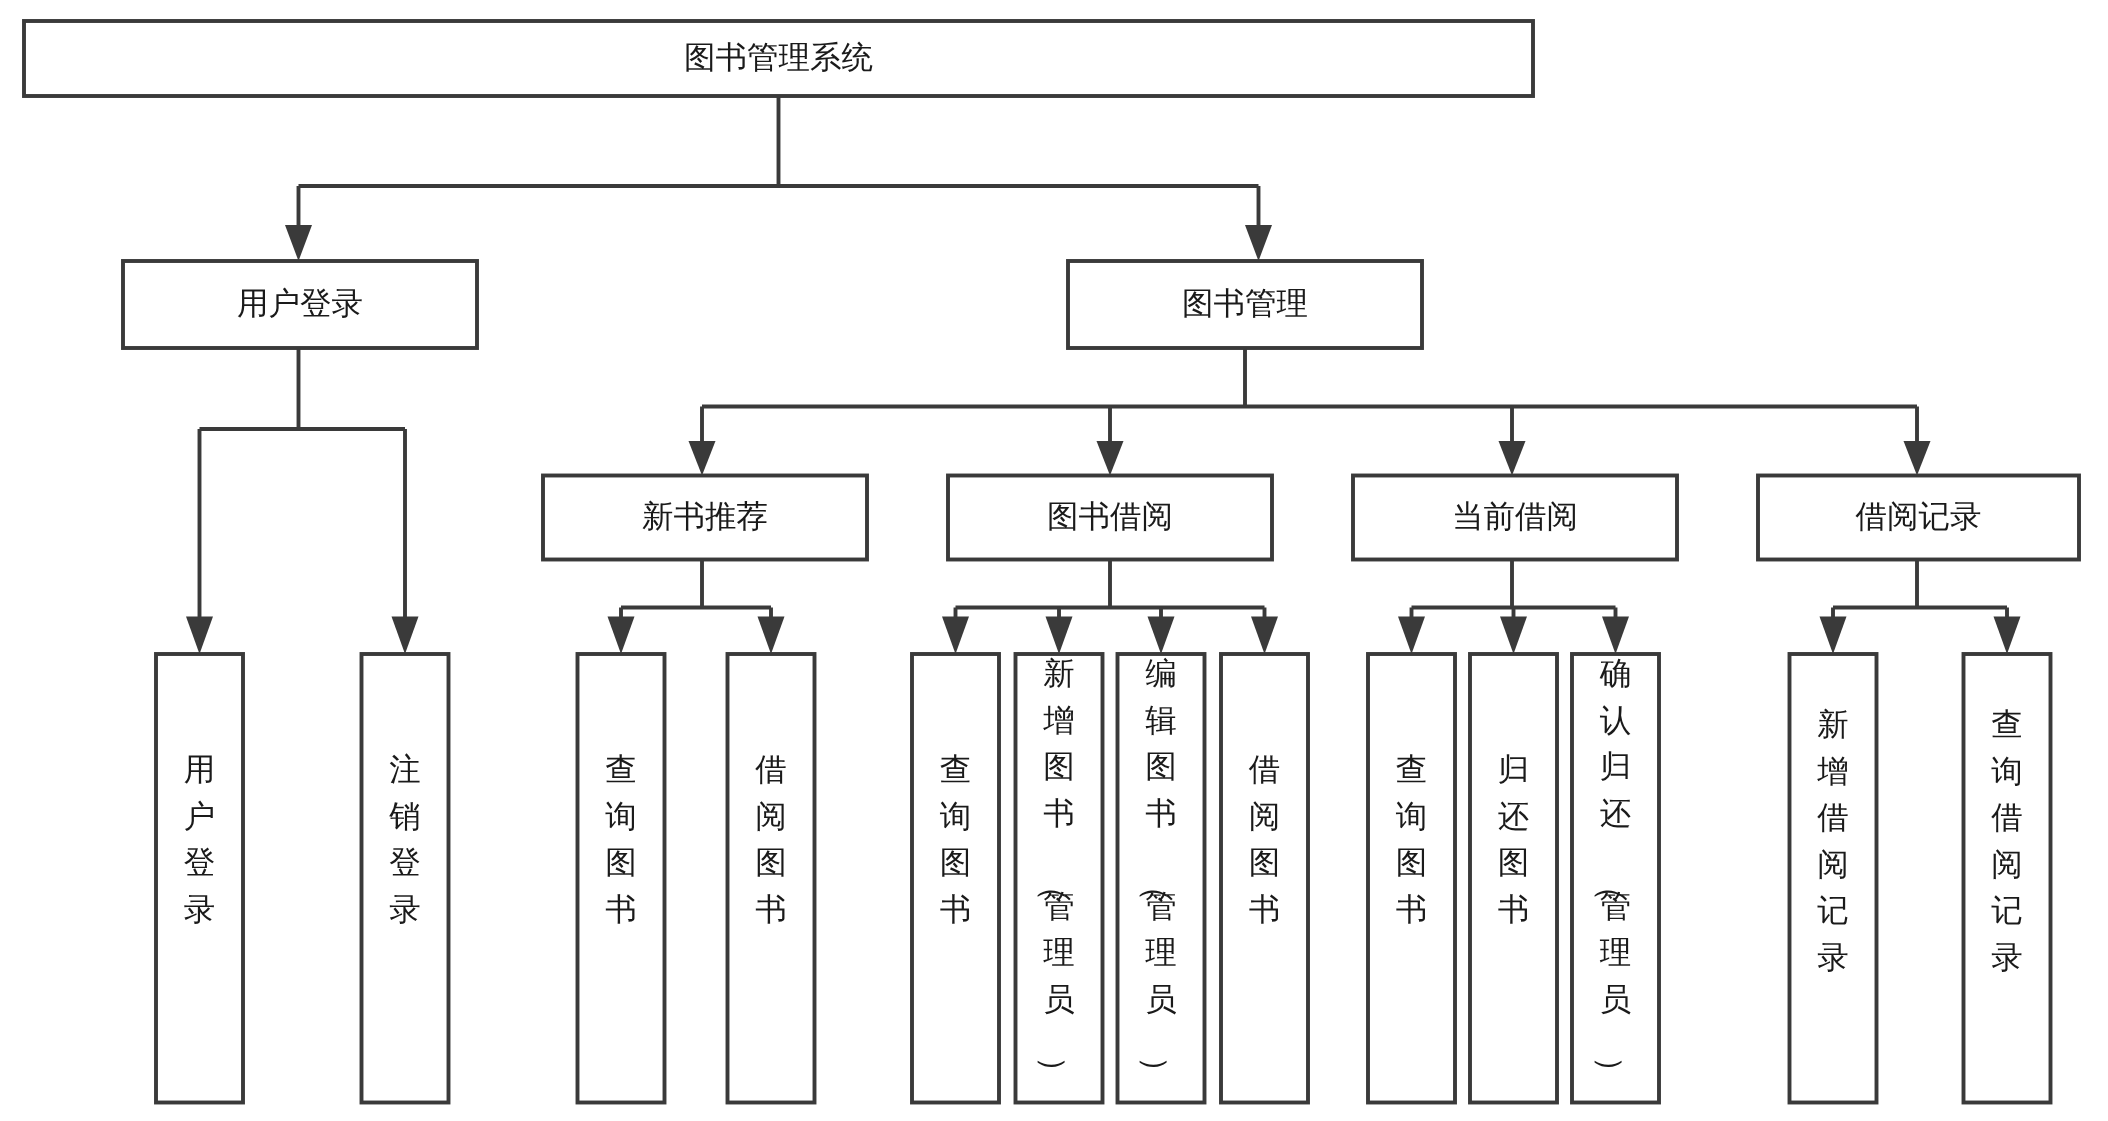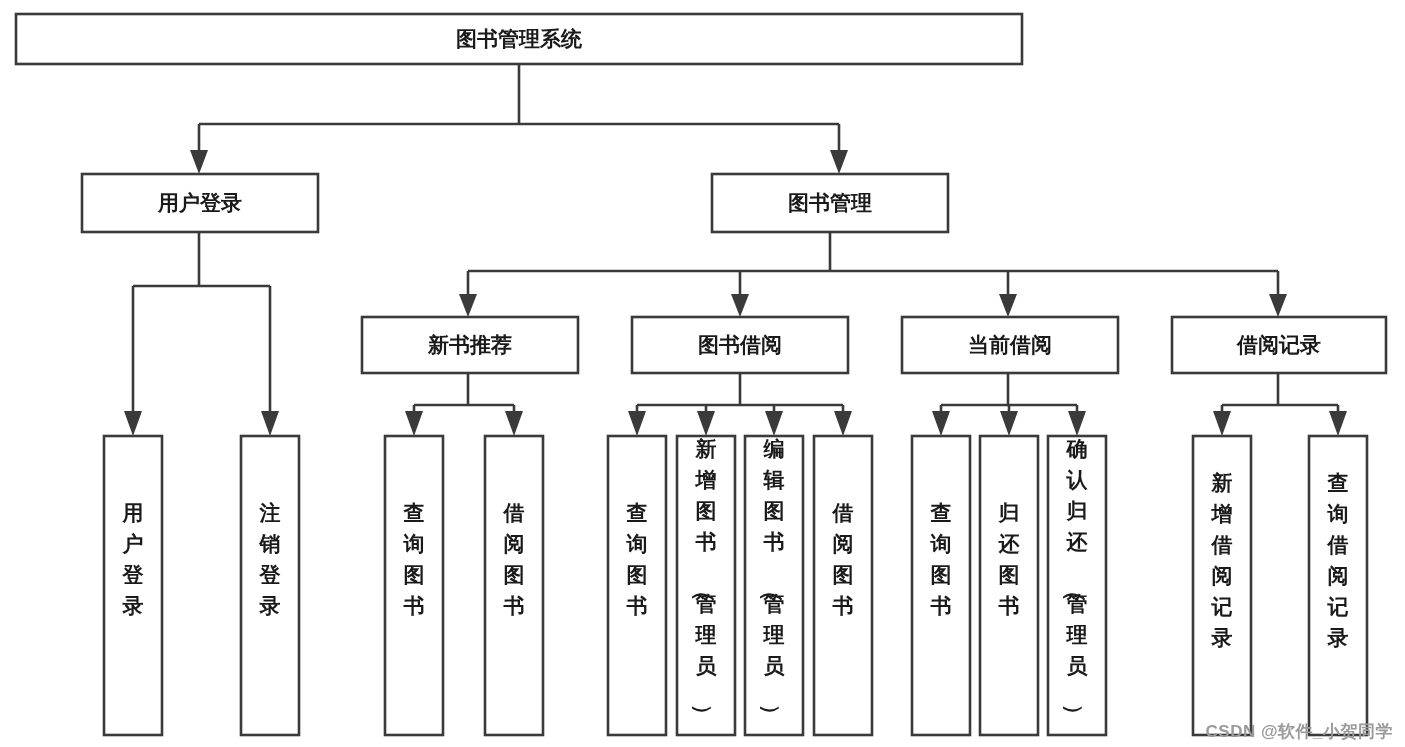--- a/index.html
+++ b/index.html
@@ -11,21 +11,20 @@
     width: 1405px;
     height: 747px;
     overflow: hidden;
     font-family: "Liberation Sans", "DejaVu Sans", sans-serif;
   }
   #diagram-root {
     position: relative;
     width: 1405px;
     height: 747px;
     background: #ffffff;
-    font-weight: bold;
   }
   svg.chart-svg {
     position: absolute;
     left: 0;
     top: 0;
     width: 1405px;
     height: 747px;
     display: block;
   }
   .node-box {
@@ -235,15 +234,14 @@
       <rect class="node-box" x="1193" y="436" width="58" height="299"></rect>
       <text class="node-label-v" x="1222" y="490"><tspan x="1222" y="490">新</tspan><tspan x="1222" y="521">增</tspan><tspan x="1222" y="552">借</tspan><tspan x="1222" y="583">阅</tspan><tspan x="1222" y="614">记</tspan><tspan x="1222" y="645">录</tspan></text>
     </g>
     <g>
       <rect class="node-box" x="1309" y="436" width="58" height="299"></rect>
       <text class="node-label-v" x="1338" y="490"><tspan x="1338" y="490">查</tspan><tspan x="1338" y="521">询</tspan><tspan x="1338" y="552">借</tspan><tspan x="1338" y="583">阅</tspan><tspan x="1338" y="614">记</tspan><tspan x="1338" y="645">录</tspan></text>
     </g>
 
   </svg>
 
-  <div class="watermark-text">CSDN @软件_小贺同学</div>
 
 </div>
 
 </body></html>

